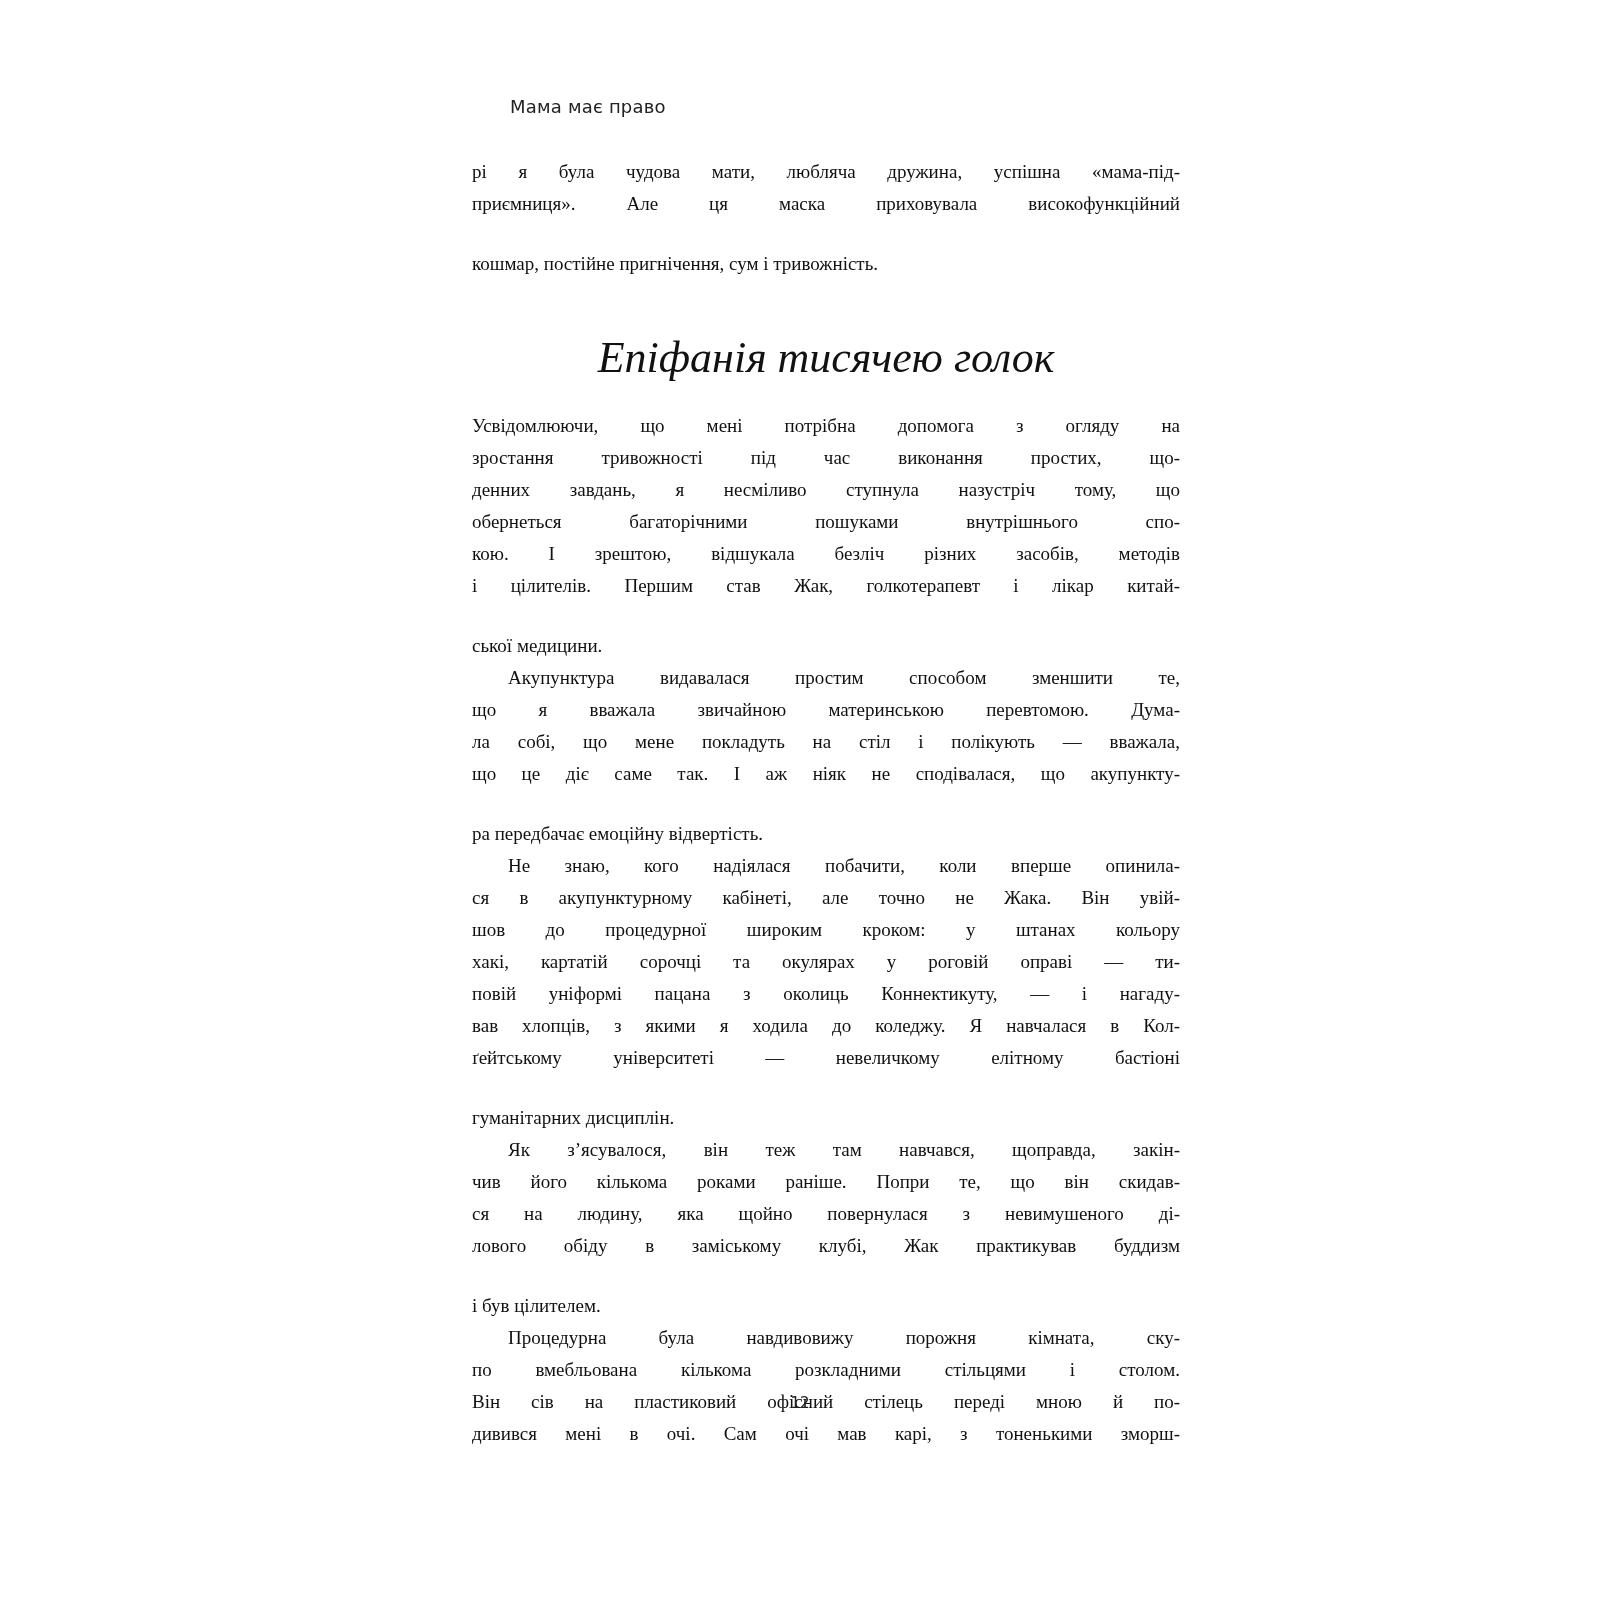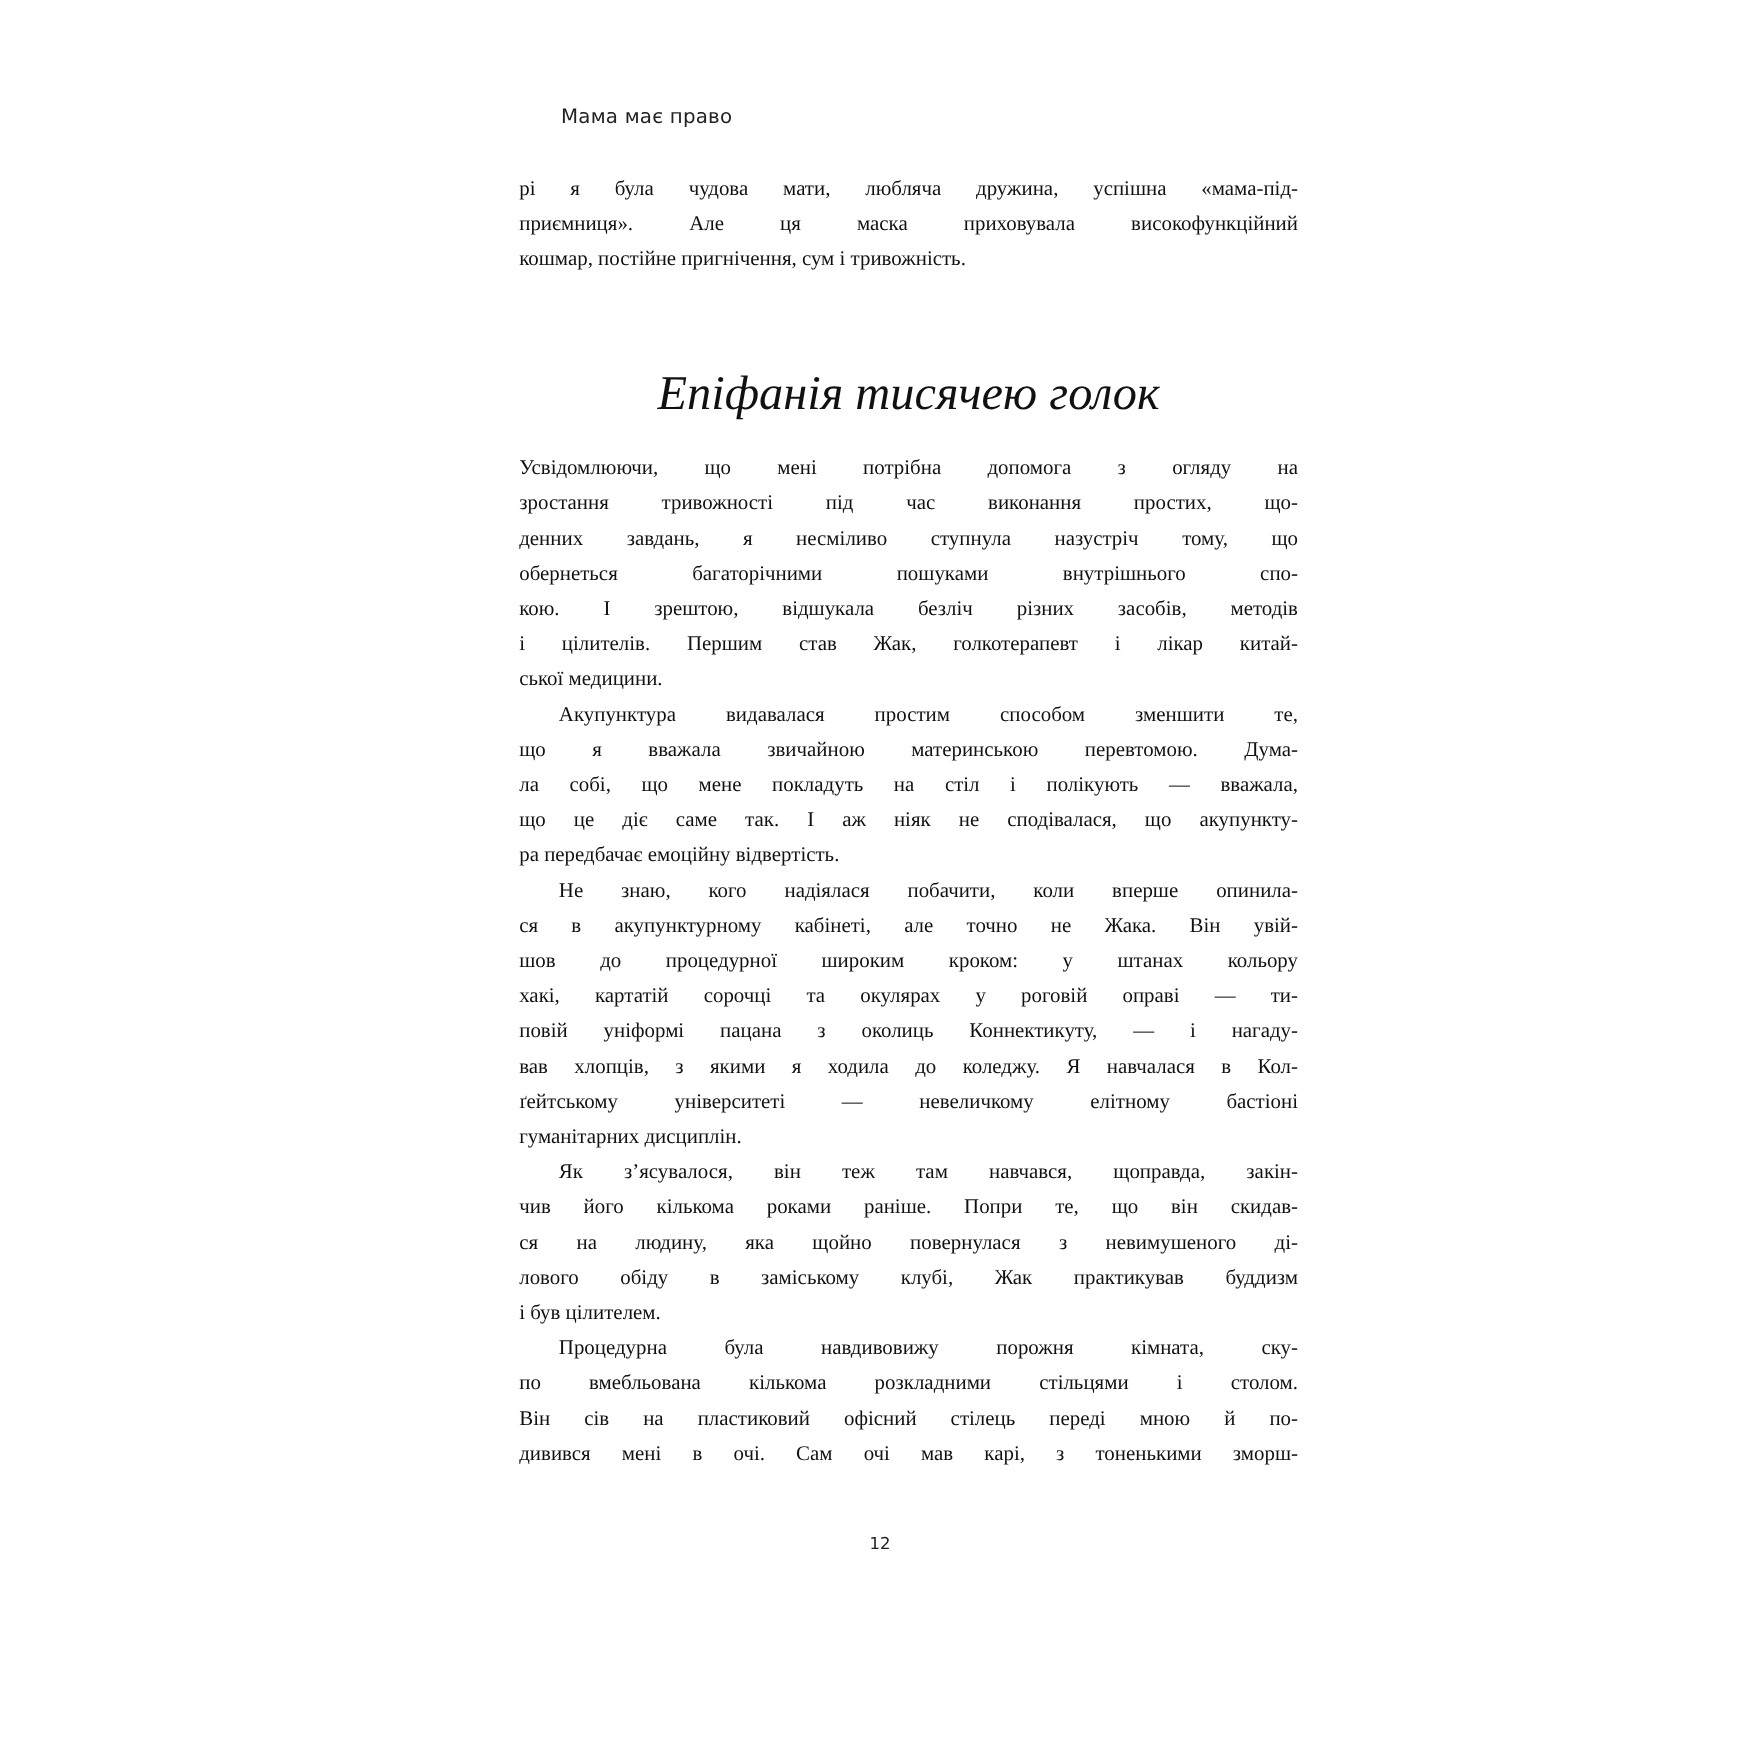--- a/index.html
+++ b/index.html
@@ -8,21 +8,21 @@
     .running-head {
       position: absolute; left: 510px; top: 96px;
       font-family: "DejaVu Sans", sans-serif; font-size: 18px; color: #222;
       letter-spacing: 0.2px;
     }
     .text-block {
       position: absolute; left: 472px; width: 708px;
       font-family: "Liberation Serif", serif; font-size: 19px; line-height: 32px; color: #111;
     }
     .text-block .line { display: block; white-space: nowrap; text-align: justify; text-align-last: justify; height: 32px; }
-    .text-block .line.last { text-align-last: left; }
+    .text-block .line.last { text-align-last: left; margin-top: 28px; }
     .text-block .line.indent { padding-left: 36px; }
     .block-top { top: 156px; }
     .block-main { top: 410px; }
     .chapter-heading {
       position: absolute; left: 472px; width: 708px; top: 332px; text-align: center;
       font-family: "Liberation Serif", serif; font-style: italic; font-size: 44px; color: #111;
     }
     .page-number {
       position: absolute; left: 0; width: 1600px; top: 1394px; text-align: center;
       font-family: "DejaVu Sans", sans-serif; font-size: 15px; color: #222;

